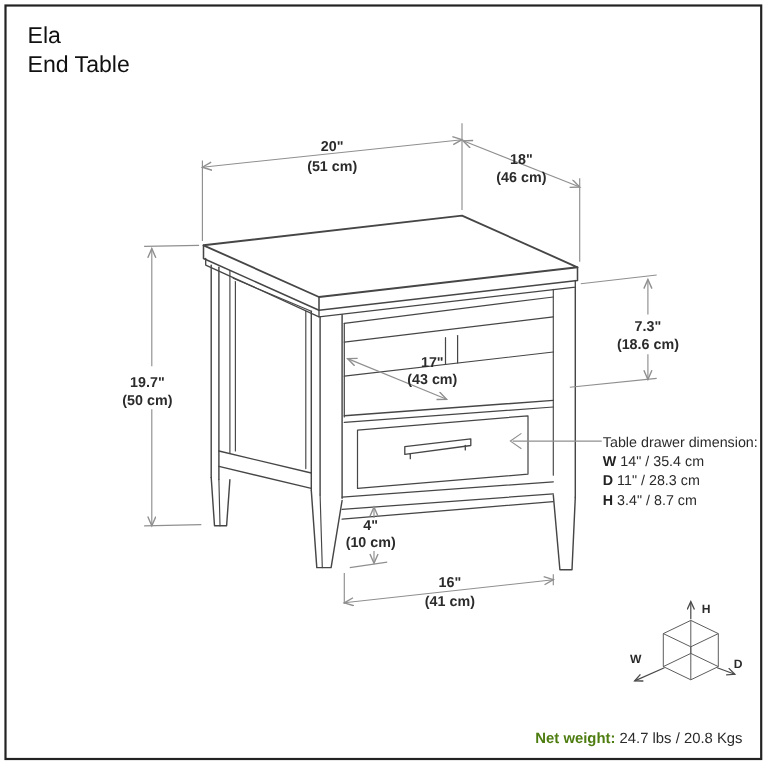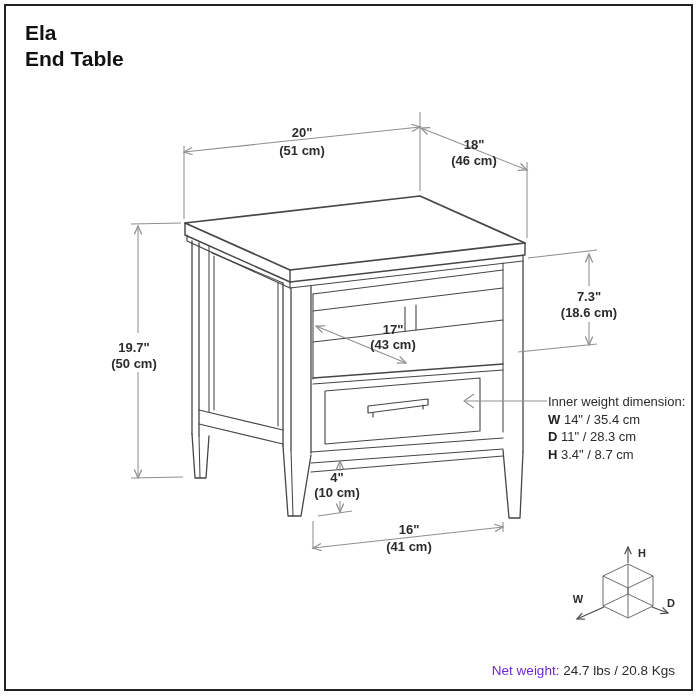--- a/index.html
+++ b/index.html
@@ -5,31 +5,31 @@
   html,body{margin:0;padding:0;background:#ffffff;}
   .page{
     position:relative;width:700px;height:700px;background:#ffffff;overflow:hidden;
     font-family:"Liberation Sans",sans-serif;color:#231f20;
   }
   .frame{
     position:absolute;left:4px;top:4px;right:7px;bottom:9px;
     border:2px solid #232323;pointer-events:none;
   }
   .title{position:absolute;left:25px;top:20px;line-height:26px;}
-  .title .t1,.title .t2{font-size:21px;font-weight:bold;color:#111111;letter-spacing:0;}
+  .title .t1,.title .t2{font-size:21px;font-weight:normal;color:#111111;letter-spacing:0;}
   .diagram{position:absolute;left:0;top:0;}
   .drawer-note{
     position:absolute;left:548px;top:393px;font-size:13px;line-height:17.5px;
     color:#2b2b2b;white-space:nowrap;
   }
   .drawer-note b{font-weight:bold;color:#222;}
   .net-weight{
     position:absolute;right:25px;bottom:22px;font-size:13.5px;color:#2b2b2b;white-space:nowrap;
   }
-  .net-weight b{font-weight:normal;color:#6d28d9;margin-top:43px;}
+  .net-weight b{font-weight:bold;color:#4d7c0f;margin-top:43px;}
   text{font-family:"Liberation Sans",sans-serif;}
   .dimtxt{font-size:13px;font-weight:bold;fill:#2b2b2b;}
   .axtxt{font-size:11px;font-weight:bold;fill:#2b2b2b;}
 </style>
 </head>
 <body>
 
 <div class="page">
   <div class="frame"></div>
 
@@ -190,21 +190,21 @@
       </g>
       <g stroke="none" fill="#2b2b2b">
         <text class="axtxt" x="638" y="557">H</text>
         <text class="axtxt" x="578" y="603" text-anchor="middle">W</text>
         <text class="axtxt" x="667" y="607">D</text>
       </g>
     </g>
   </svg>
 
   <div class="drawer-note">
-    <div>Inner weight dimension:</div>
+    <div>Table drawer dimension:</div>
     <div><b>W</b> <span>14" / 35.4 cm</span></div>
     <div><b>D</b> <span>11" / 28.3 cm</span></div>
     <div><b>H</b> <span>3.4" / 8.7 cm</span></div>
   </div>
 
   <div class="net-weight">
     <b>Net weight:</b>
     <span>24.7 lbs / 20.8 Kgs</span>
   </div>
 </div>

